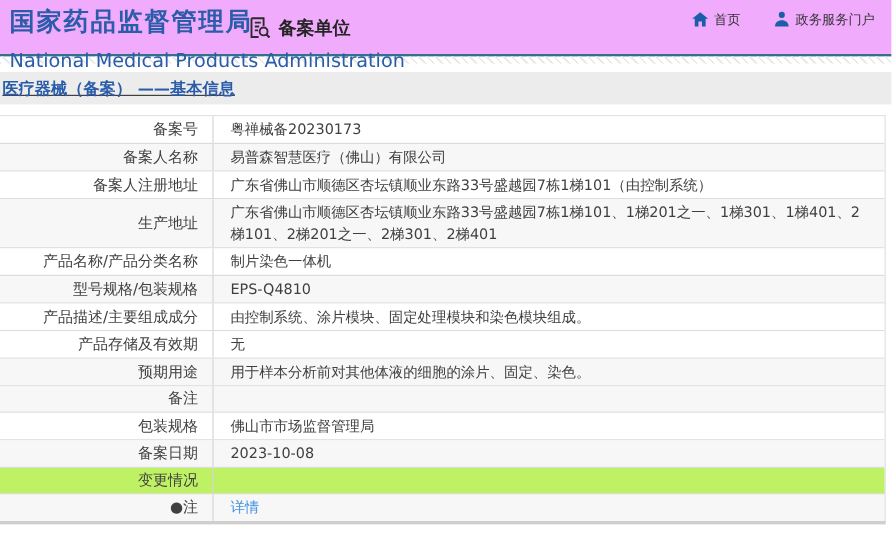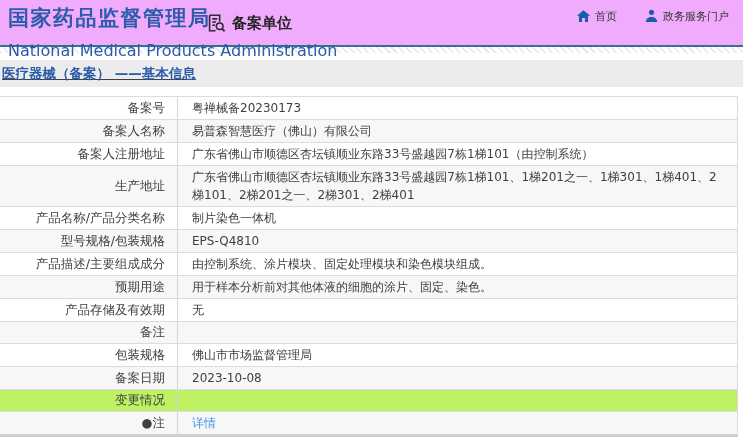--- a/index.html
+++ b/index.html
@@ -141,27 +141,27 @@
       <div class="value-cell">制片染色一体机</div>
     </div>
     <div class="row bg-gray">
       <div class="label-cell">型号规格/包装规格</div>
       <div class="value-cell">EPS-Q4810</div>
     </div>
     <div class="row bg-white">
       <div class="label-cell">产品描述/主要组成成分</div>
       <div class="value-cell">由控制系统、涂片模块、固定处理模块和染色模块组成。</div>
     </div>
+    <div class="row bg-white">
+      <div class="label-cell">产品存储及有效期</div>
+      <div class="value-cell">无</div>
+    </div>
     <div class="row bg-gray">
       <div class="label-cell">预期用途</div>
       <div class="value-cell">用于样本分析前对其他体液的细胞的涂片、固定、染色。</div>
-    </div>
-    <div class="row bg-white">
-      <div class="label-cell">产品存储及有效期</div>
-      <div class="value-cell">无</div>
     </div>
     <div class="row bg-gray">
       <div class="label-cell">备注</div>
       <div class="value-cell"></div>
     </div>
     <div class="row bg-white">
       <div class="label-cell">包装规格</div>
       <div class="value-cell">佛山市市场监督管理局</div>
     </div>
     <div class="row bg-gray">

